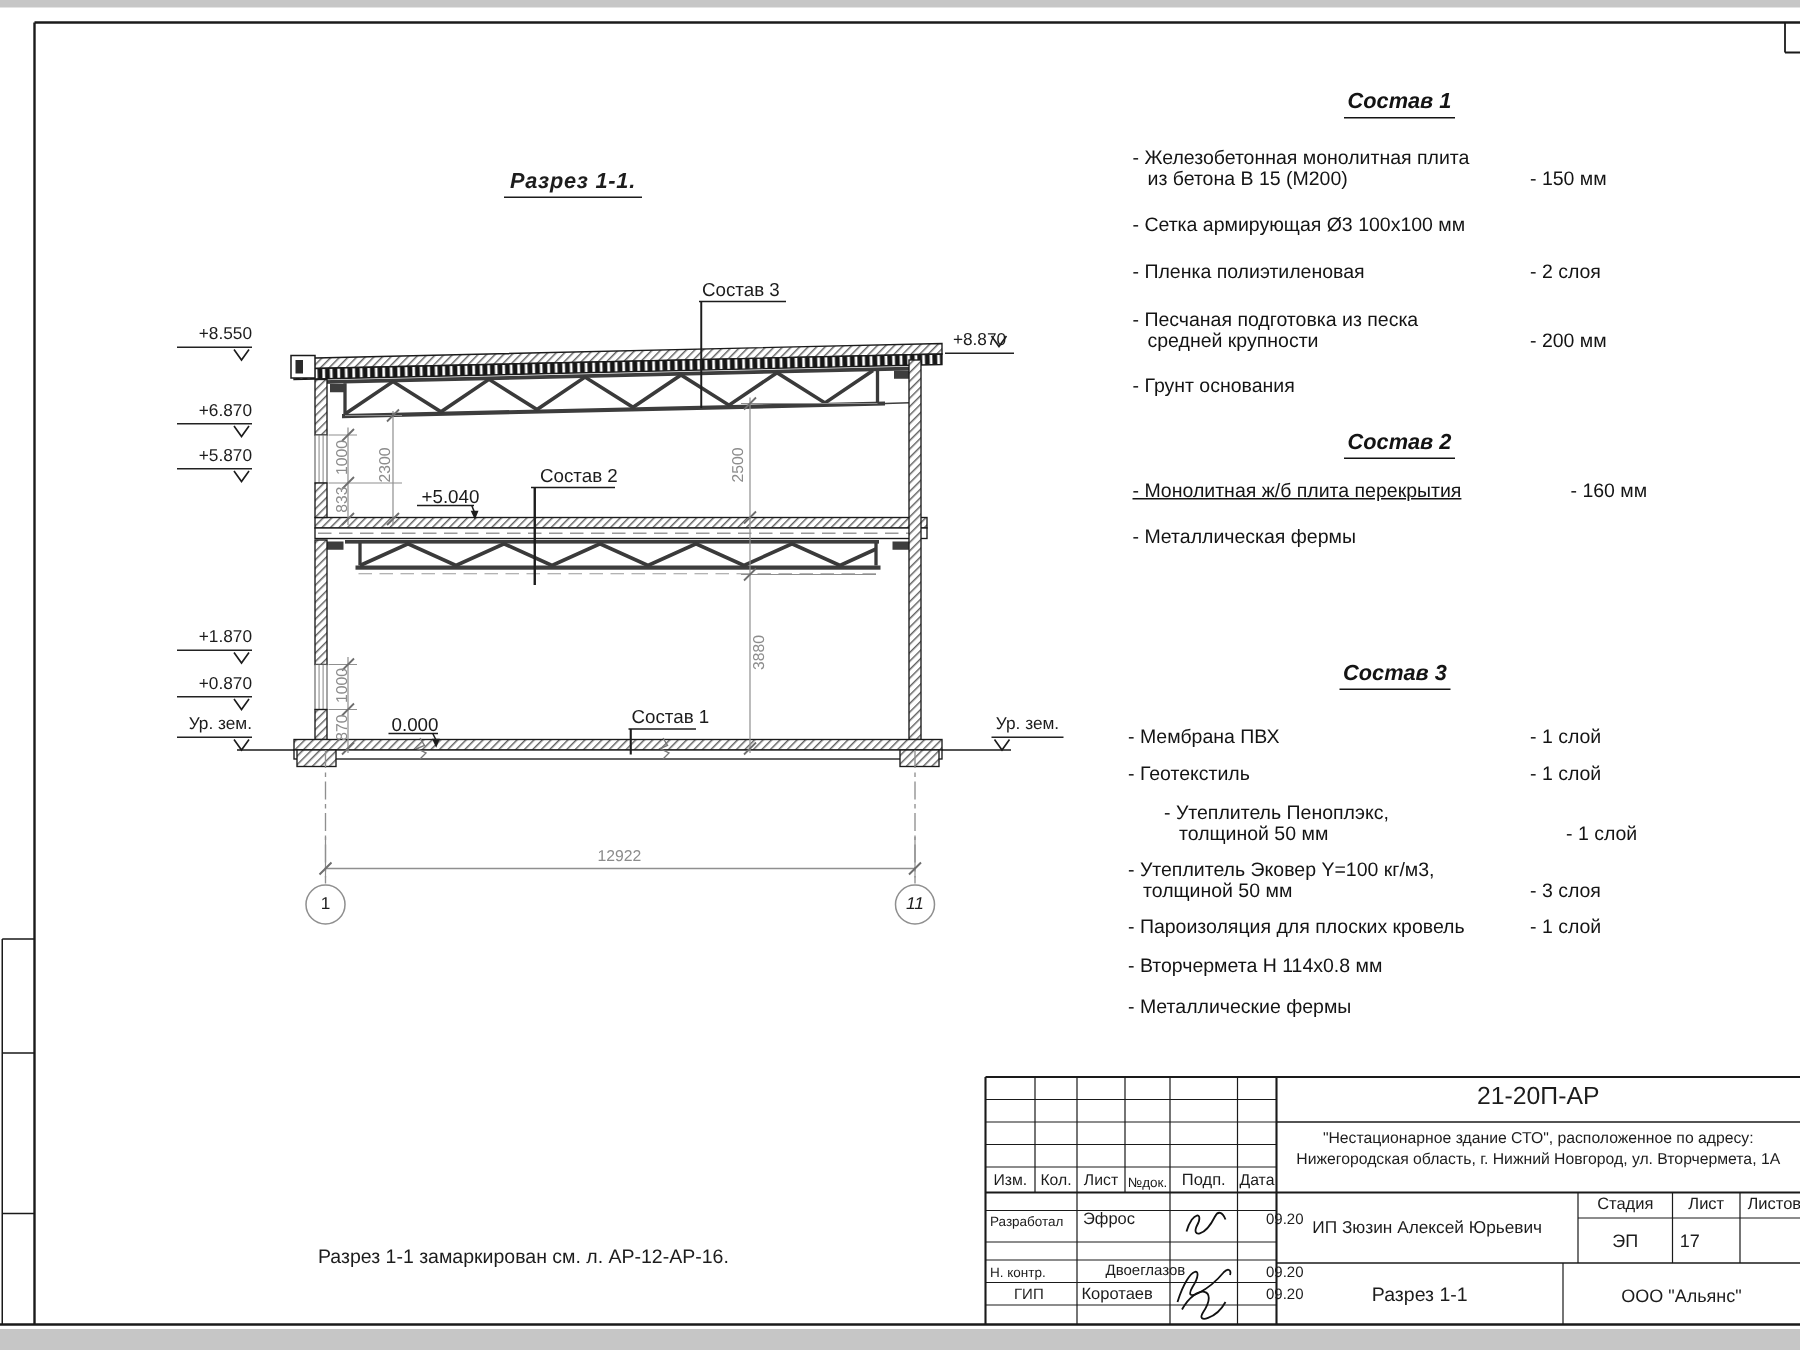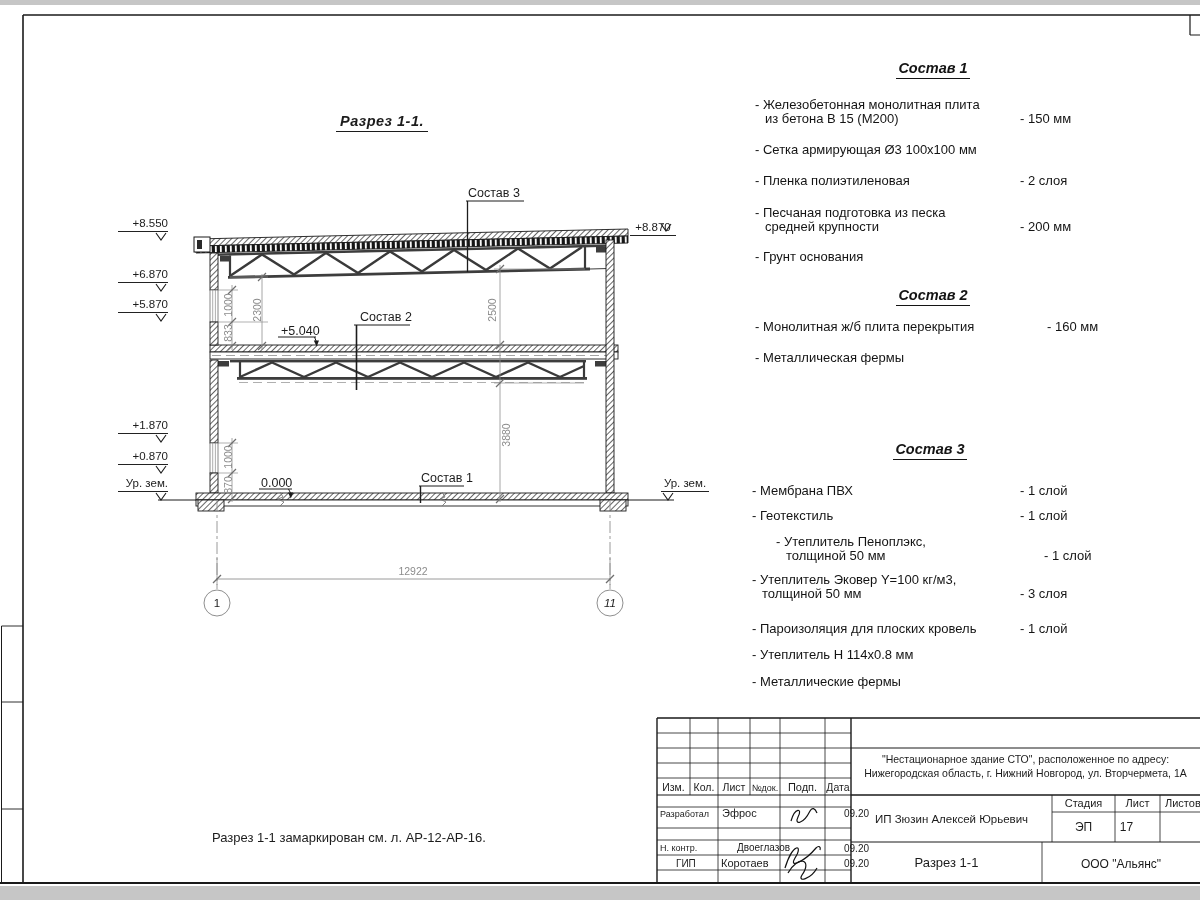--- a/index.html
+++ b/index.html
@@ -220,21 +220,21 @@
       <span class="val">- 200 мм</span>
     </div>
     <div class="ci">
       <div>- Грунт основания</div>
     </div>
   </div>
 
   <div class="comp c2" style="left:755px;top:288px;">
     <div class="hd"><span>Состав 2</span></div>
     <div style="height:17px;"></div>
-    <div class="ci" style="margin-bottom:17px;">
+    <div class="ci" style="margin-bottom:17px;text-decoration:underline;">
       <div>- Монолитная ж/б плита перекрытия</div>
       <span class="val">- 160 мм</span>
     </div>
     <div class="ci">
       <div>- Металлическая фермы</div>
     </div>
   </div>
 
   <div class="comp c3" style="left:752px;top:442px;">
     <div class="hd"><span>Состав 3</span></div>
@@ -245,37 +245,38 @@
     </div>
     <div class="ci" style="margin-bottom:11px;">
       <div>- Геотекстиль</div>
       <span class="val">- 1 слой</span>
     </div>
     <div class="ci" style="margin-bottom:9px;margin-left:24px;">
       <div>- Утеплитель Пеноплэкс,</div>
       <div class="l2">толщиной 50 мм</div>
       <span class="val">- 1 слой</span>
     </div>
-    <div class="ci" style="margin-bottom:20px;">
+    <div class="ci" style="margin-bottom:9px;">
       <div>- Утеплитель Эковер Y=100 кг/м3,</div>
       <div class="l2">толщиной 50 мм</div>
       <span class="val">- 3 слоя</span>
     </div>
     <div class="ci" style="margin-bottom:12px;">
       <div>- Пароизоляция для плоских кровель</div>
       <span class="val">- 1 слой</span>
     </div>
     <div class="ci" style="margin-bottom:12px;">
-      <div>- Утеплитель Н 114х0.8 мм</div>
+      <div>- Вторчермета Н 114х0.8 мм</div>
     </div>
     <div class="ci">
       <div>- Металлические фермы</div>
     </div>
   </div>
 
+  <div class="t s16 ctr" style="left:851px;top:722px;width:349px;">21-20П-АР</div>
   <div class="t s105 ctr" style="left:853px;top:753px;width:345px;">"Нестационарное здание СТО", расположенное по адресу:</div>
   <div class="t s105 ctr" style="left:853px;top:767px;width:345px;">Нижегородская область, г. Нижний Новгород, ул. Вторчермета, 1А</div>
   <div class="t s115 ctr" style="left:851px;top:813px;width:201px;">ИП Зюзин Алексей Юрьевич</div>
   <div class="t s13 ctr" style="left:851px;top:855px;width:191px;">Разрез 1-1</div>
   <div class="t s12 ctr" style="left:1042px;top:857px;width:158px;">ООО "Альянс"</div>
 
   <div class="t s11 ctr" style="left:1052px;top:797px;width:63px;">Стадия</div>
   <div class="t s11 ctr" style="left:1115px;top:797px;width:45px;">Лист</div>
   <div class="t s11" style="left:1165px;top:797px;width:35px;overflow:hidden;">Листов</div>
   <div class="t s12 ctr" style="left:1052px;top:820px;width:63px;">ЭП</div>

